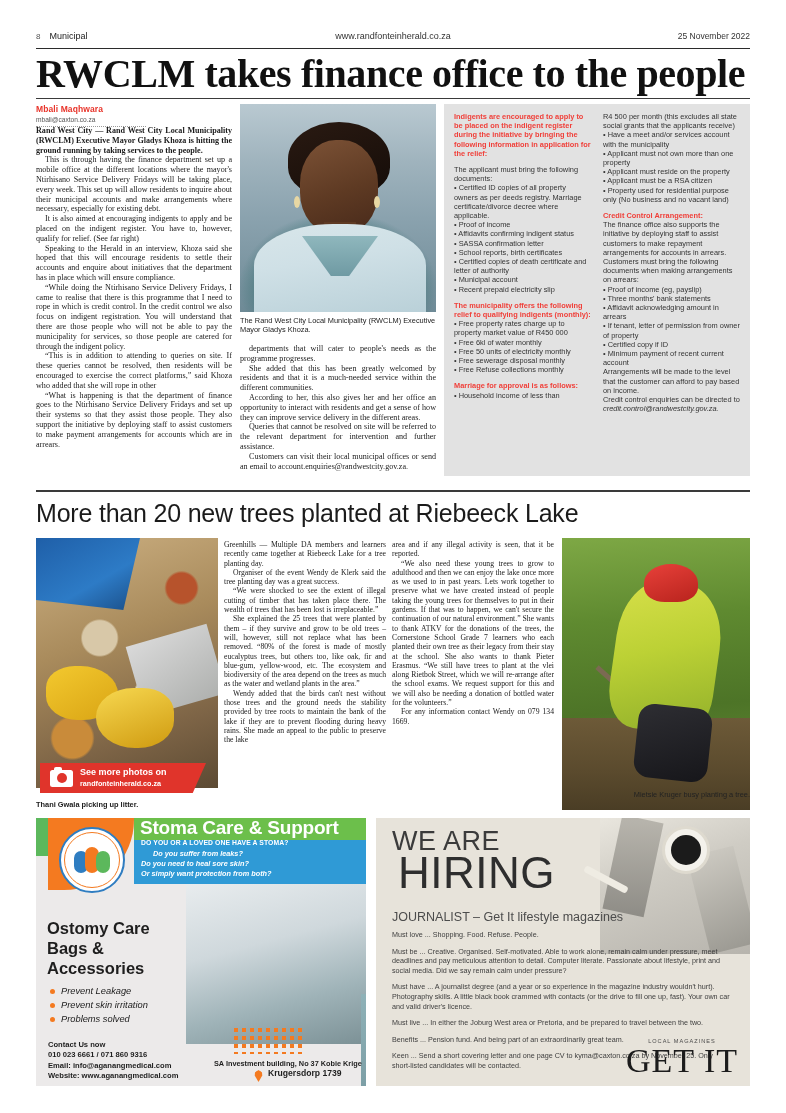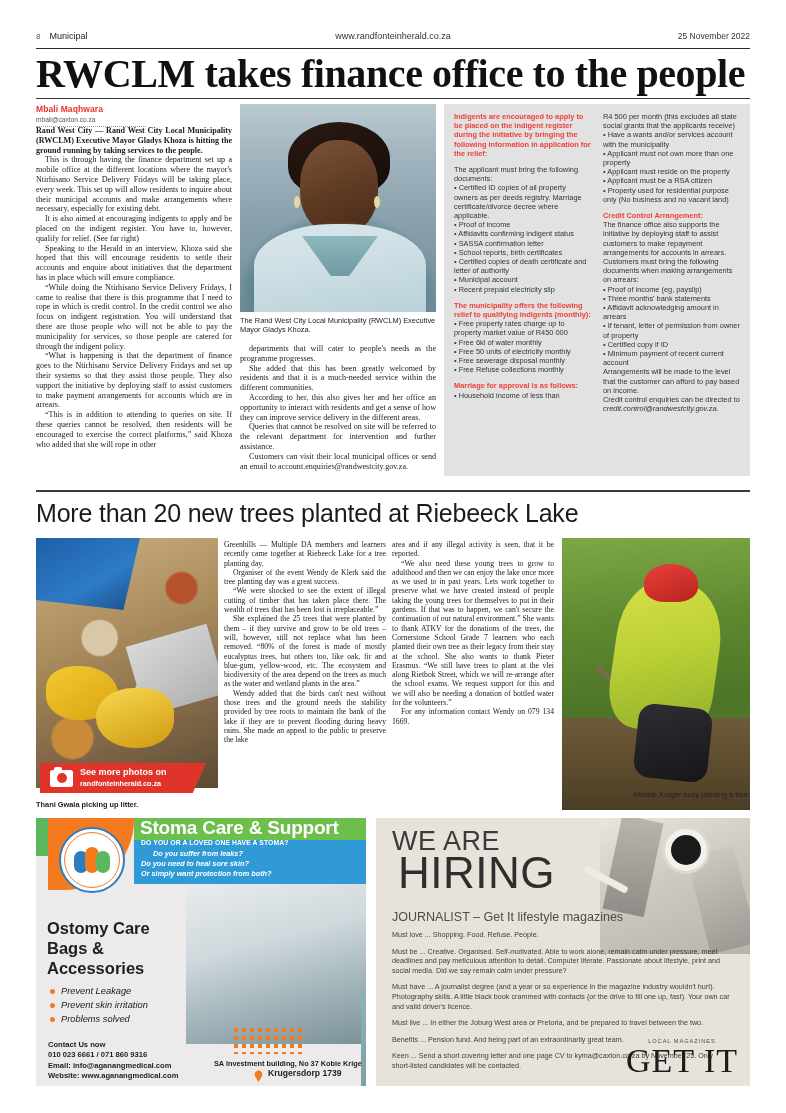--- a/index.html
+++ b/index.html
@@ -391,22 +391,22 @@
     <div class="mail">mbali@caxton.co.za</div>
     <div class="dots"></div>
   </div>
 
   <div class="col1" id="col1">
       <p class="lead">Rand West City — Rand West City Local Municipality (RWCLM) Executive Mayor Gladys Khoza is hitting the ground running by taking services to the people.</p>
       <p>This is through having the finance department set up a mobile office at the different locations where the mayor's Ntirhisano Service Delivery Fridays will be taking place, every week. This set up will allow residents to inquire about their municipal accounts and make arrangements where necessary, especially for existing debt.</p>
       <p>It is also aimed at encouraging indigents to apply and be placed on the indigent register. You have to, however, qualify for relief. (See far right)</p>
       <p>Speaking to the Herald in an interview, Khoza said she hoped that this will encourage residents to settle their accounts and enquire about initiatives that the department has in place which will ensure compliance.</p>
       <p>“While doing the Ntirhisano Service Delivery Fridays, I came to realise that there is this programme that I need to rope in which is credit control. In the credit control we also focus on indigent registration. You will understand that there are those people who will not be able to pay the municipality for services, so those people are catered for through the indigent policy.</p>
+      <p>“This is in addition to attending to queries on site. If these queries cannot be resolved, then residents will be encouraged to exercise the correct platforms,” said Khoza who added that she will rope in other</p>
       <p>“What is happening is that the department of finance goes to the Ntirhisano Service Delivery Fridays and set up their systems so that they assist those people. They also support the initiative by deploying staff to assist customers to make payment arrangements for accounts which are in arrears.</p>
-      <p>“This is in addition to attending to queries on site. If these queries cannot be resolved, then residents will be encouraged to exercise the correct platforms,” said Khoza who added that she will rope in other</p>
     </div>
 
   <div class="photo-mayor">
     <div class="bg"></div>
     <div class="hair"></div>
     <div class="face"></div>
     <div class="earringL"></div>
     <div class="earringR"></div>
     <div class="neck"></div>
     <div class="body"></div>
@@ -446,21 +446,21 @@
           <p class="sb-p">• Free sewerage disposal monthly</p>
           <p class="sb-p">• Free Refuse collections monthly</p>
         </div>
       <div class="sb-gap"></div>
       <p class="sb-p sb-red">Marriage for approval is as follows:</p>
       <p class="sb-p">• Household income of less than</p>
     </div>
     <div class="sb-col right">
       <p class="sb-p">R4 500 per month (this excludes all state social grants that the applicants receive)</p>
       <div id="sb-criteria">
-          <p class="sb-p">• Have a wants and/or services account with the municipality</p>
+          <p class="sb-p">• Have a meet and/or services account with the municipality</p>
           <p class="sb-p">• Applicant must not own more than one property</p>
           <p class="sb-p">• Applicant must reside on the property</p>
           <p class="sb-p">• Applicant must be a RSA citizen</p>
           <p class="sb-p">• Property used for residential purpose only (No business and no vacant land)</p>
         </div>
       <div class="sb-gap"></div>
       <p class="sb-p sb-red">Credit Control Arrangement:</p>
       <p class="sb-p">The finance office also supports the initiative by deploying staff to assist customers to make repayment arrangements for accounts in arrears.</p>
       <p class="sb-p">Customers must bring the following documents when making arrangements on arrears:</p>
       <div id="sb-ccdocs">

